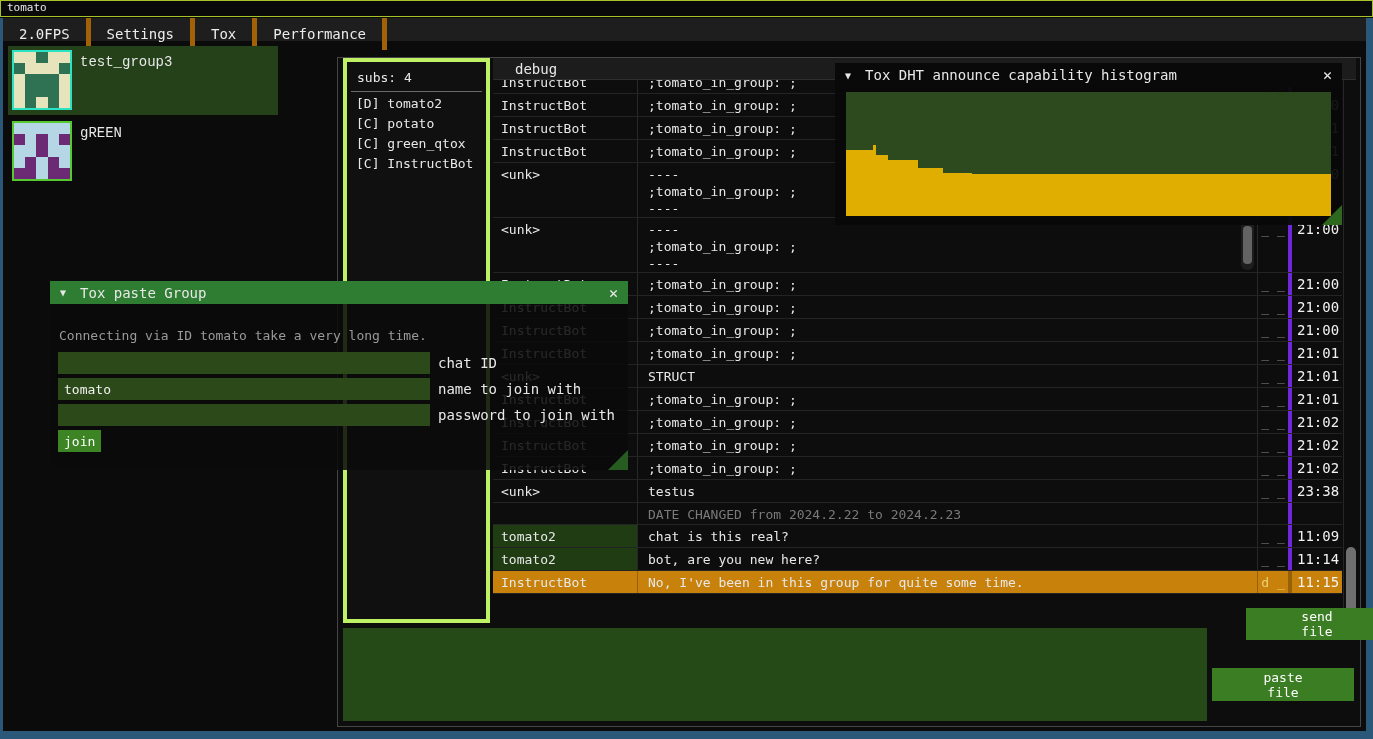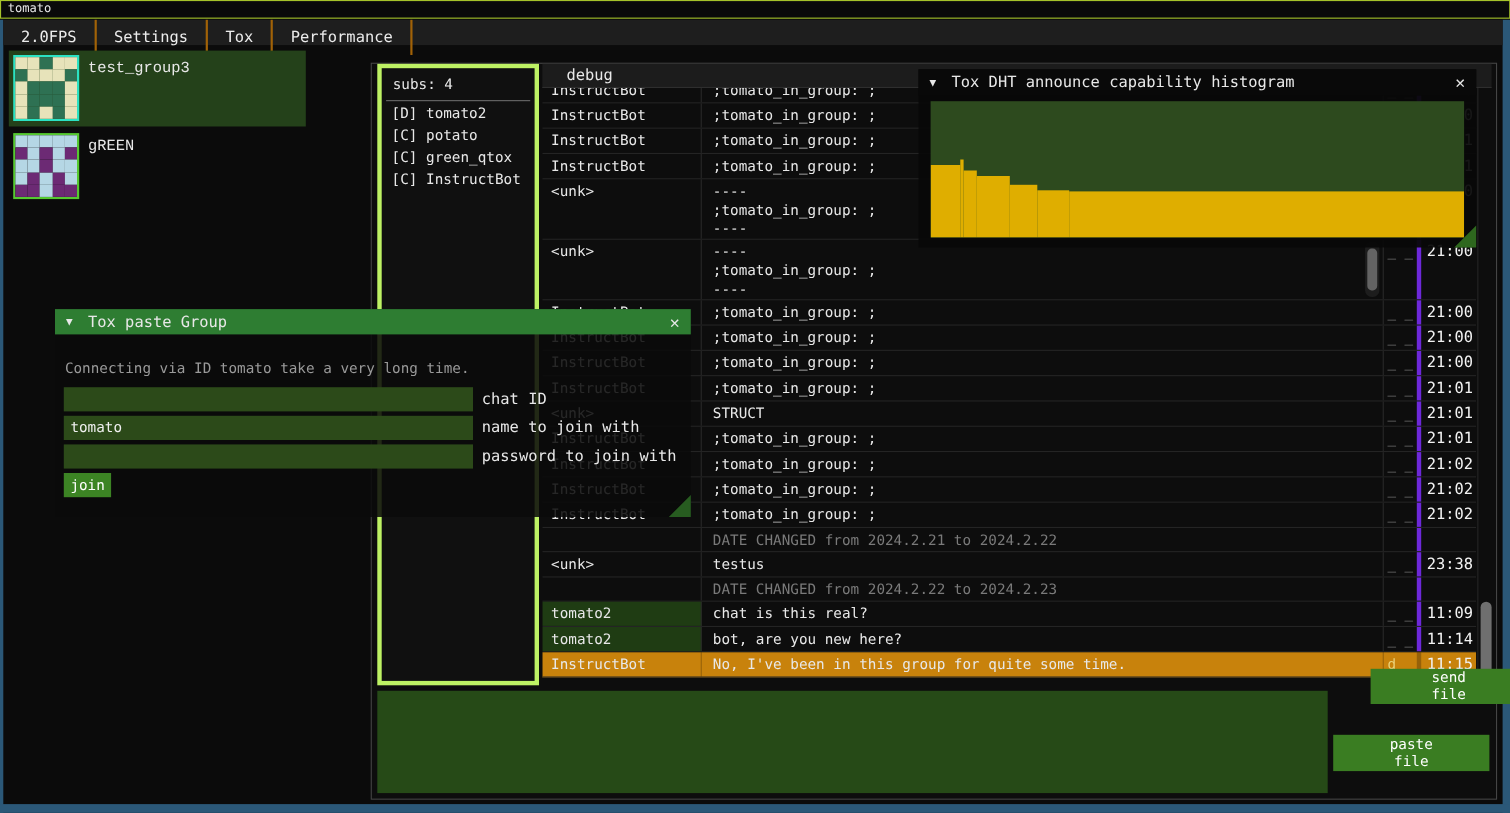--- a/index.html
+++ b/index.html
@@ -4,21 +4,21 @@
 <style>
   html,body{margin:0;padding:0;background:#000;}
   #screen{position:relative;width:1373px;height:739px;background:#0b0b0b;overflow:hidden;
           font-family:"DejaVu Sans Mono",monospace;color:#e8e8e8;}
   
   .titlebar{position:absolute;left:0;top:0;width:1373px;height:17px;box-sizing:border-box;
             border:1px solid #a6c32a;background:#0a0a0a;font-size:11px;line-height:14px;padding-left:6px;}
   .edge{position:absolute;background:#2b5878;}
   .menubar{position:absolute;left:3px;top:18px;width:1363px;height:23px;background:#1e1e1e;
            display:flex;align-items:stretch;font-size:14px;color:#ececec;}
-  .menu-item{padding:16px 16px;display:flex;align-items:center;border-right:2px solid #a16207;}
+  .menu-item{padding:16px 16px;display:flex;align-items:center;border-right:5px solid #a16207;}
   
   .side-item{position:absolute;left:8px;width:270px;height:69px;font-family:Liberation Mono, monospace;}
   .side-item.selected{background:#24411a;}
   .avatar{position:absolute;left:4px;top:4px;width:56px;height:56px;display:grid;
           grid-template-columns:repeat(5,1fr);grid-template-rows:repeat(5,1fr);}
   .side-label{position:absolute;left:72px;top:8px;font-size:14px;}
   
   .main-box{position:absolute;left:337px;top:57px;width:1024px;height:670px;box-sizing:border-box;
             border:1px solid #454545;background:#0d0d0d;}
   .subs-panel{position:absolute;left:343px;top:58px;width:147px;height:565px;box-sizing:border-box;
@@ -288,26 +288,20 @@
         <div class="c-time">21:02</div>
       </div>
       <div class="crow" style="height: 23px;">
         <div class="c-sender">InstructBot</div>
         <div class="c-msg">
           <div>;tomato_in_group: ;</div>
         </div>
         <div class="c-flags">_ _</div>
         <div class="c-time">21:02</div>
       </div>
-      <div class="crow" style="height: 22px;">
-        <div class="c-sender"></div>
-        <div class="c-msg"><span class="date-text">DATE CHANGED from 2024.2.21 to 2024.2.22</span></div>
-        <div class="c-flags"></div>
-        <div class="c-time"></div>
-      </div>
       <div class="crow" style="height: 23px;">
         <div class="c-sender">&lt;unk&gt;</div>
         <div class="c-msg">
           <div>testus</div>
         </div>
         <div class="c-flags">_ _</div>
         <div class="c-time">23:38</div>
       </div>
       <div class="crow" style="height: 22px;">
         <div class="c-sender"></div>

